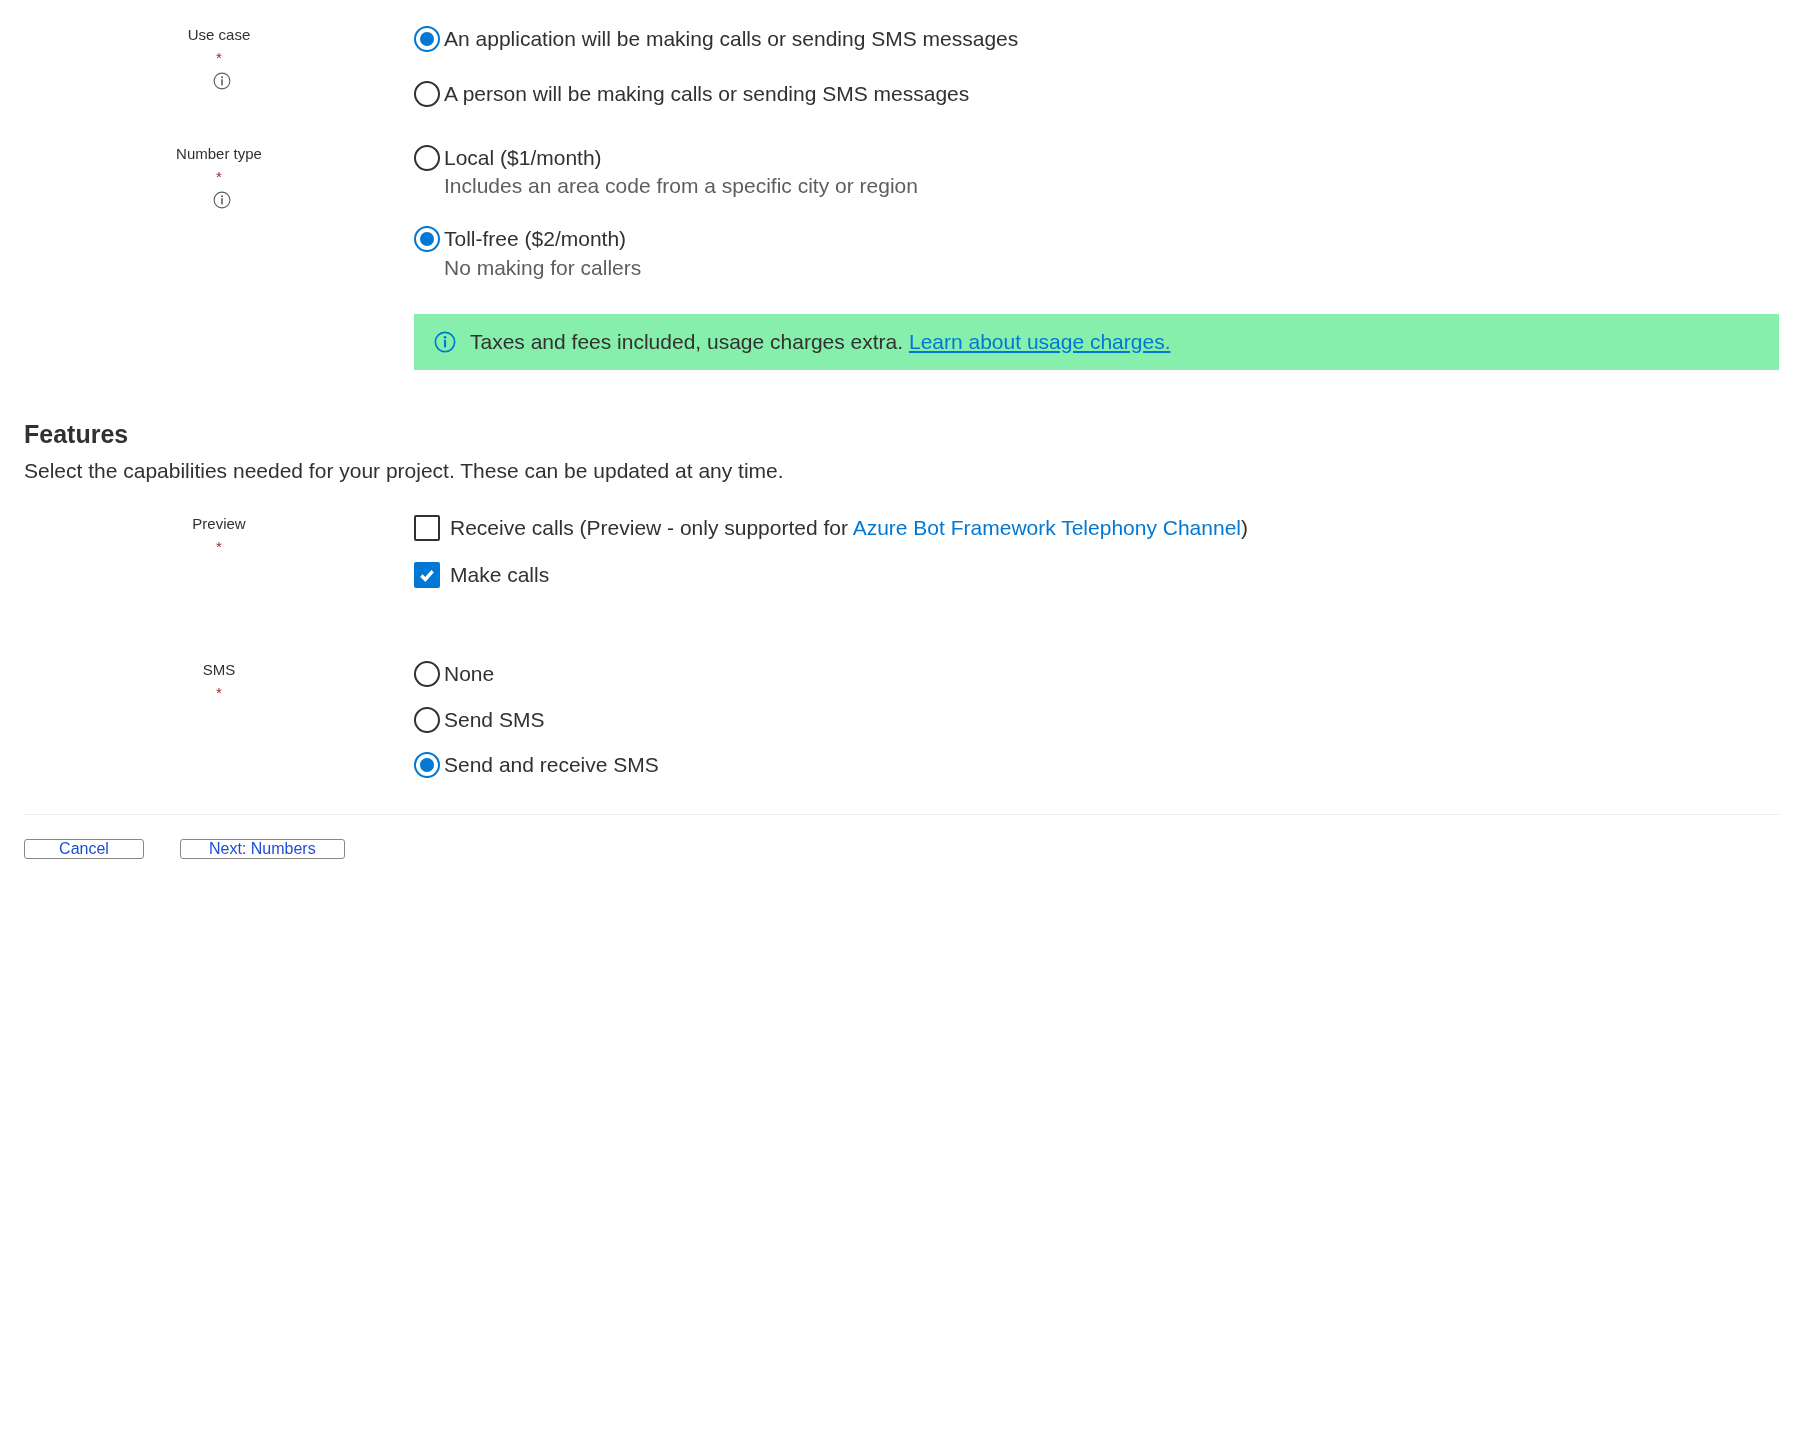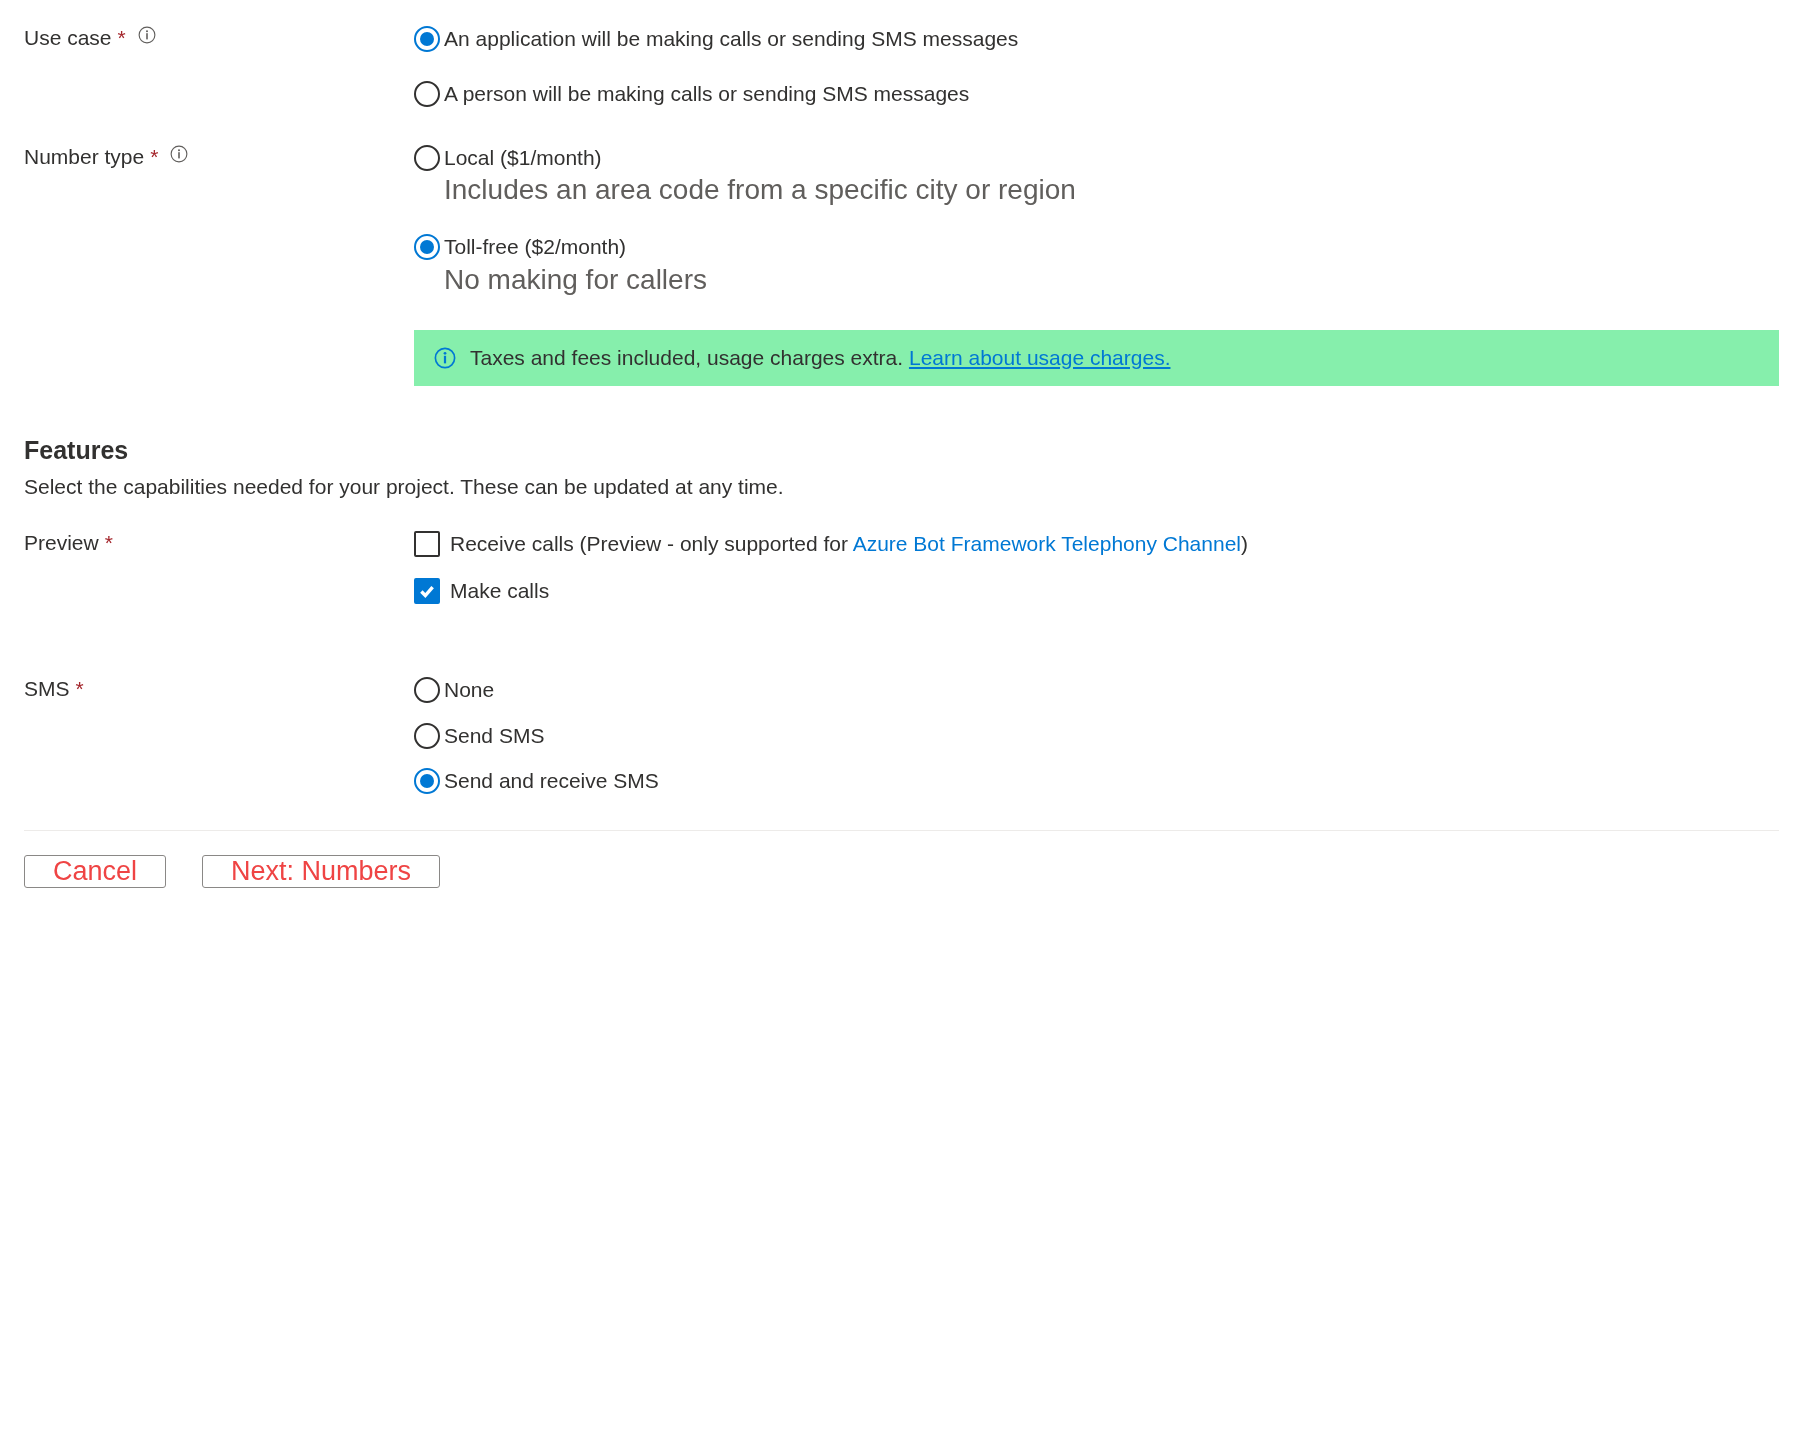--- a/index.html
+++ b/index.html
@@ -13,25 +13,26 @@
   }
   .form-row {
     display: flex;
     align-items: flex-start;
     margin-bottom: 34px;
   }
   .label-col {
     width: 390px;
     flex-shrink: 0;
     display: flex;
-    align-items: flex-start;
+    align-items: center;
     gap: 6px;
-    font-size: 21px;
+    font-size: 15px;
     color: #323130;
     padding-top: 2px;
+    flex-direction: column;
   }
   .required { color: #a4262c; }
   .info-icon {
     width: 18px;
     height: 18px;
     display: inline-flex;
     align-items: center;
     justify-content: center;
     margin-left: 6px;
   }
@@ -65,21 +66,21 @@
     height: 14px;
     border-radius: 50%;
     background: #0078d4;
   }
   .radio-label {
     font-size: 21px;
     color: #323130;
     line-height: 1.4;
   }
   .radio-sub {
-    font-size: 28px;
+    font-size: 21px;
     color: #605e5c;
     margin-top: 2px;
   }
   .info-box {
     background: #86efac;
     padding: 16px 20px;
     display: flex;
     align-items: center;
     gap: 14px;
     font-size: 21px;
@@ -150,27 +151,27 @@
   .footer-divider {
     border: none;
     border-top: 1px solid #edebe9;
     margin: 34px 0 24px 0;
   }
   .footer-buttons {
     display: flex;
     gap: 36px;
   }
   .btn {
-    font-size: 27px;
+    font-size: 16px;
     padding: 0 28px;
     background: #fff;
     border: 1px solid #8a8886;
     border-radius: 3px;
     cursor: pointer;
-    color: #ef4444;
+    color: #1d4ed8;
     min-width: 120px;
   }
   .features-gap { height: 18px; }
 </style>
 </head>
 <body>
 
 <div class="form-row">
   <div class="label-col">
     <span>Use case</span>

